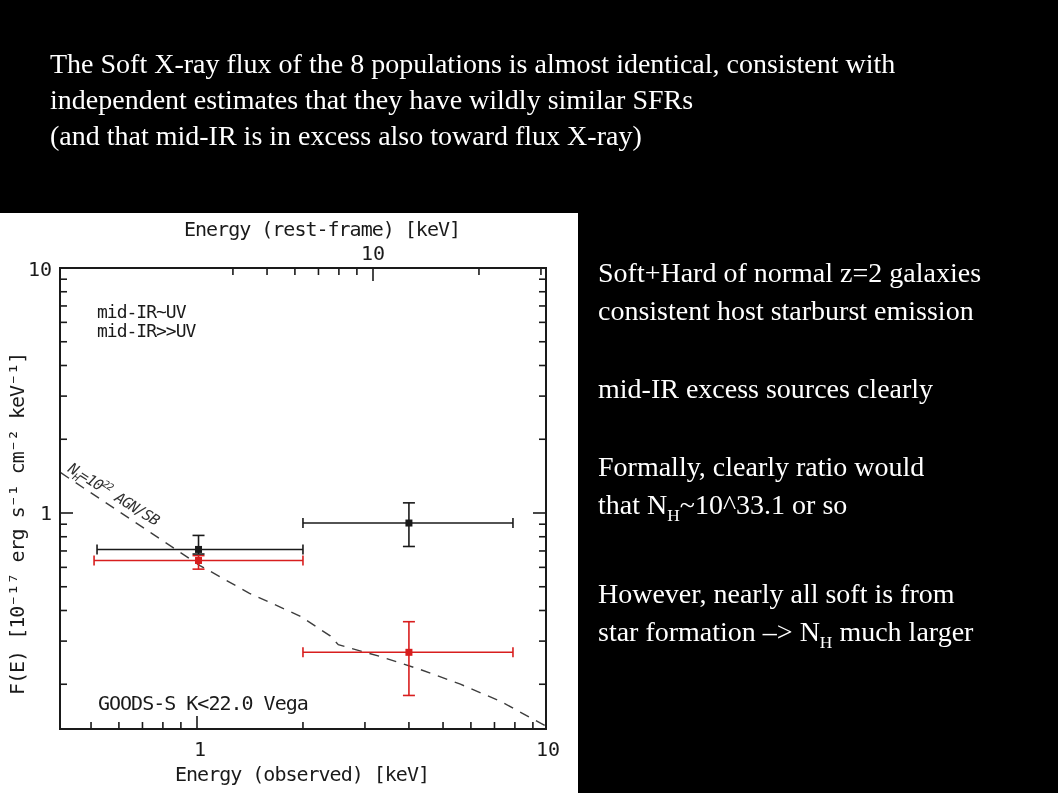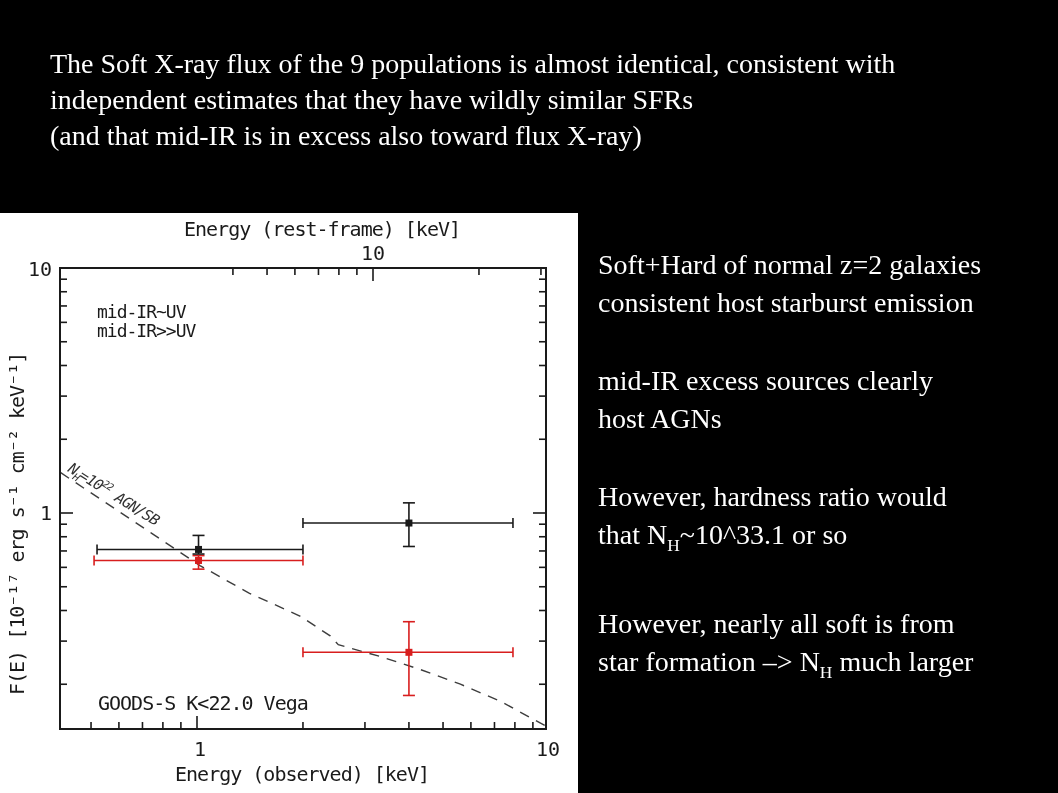--- a/index.html
+++ b/index.html
@@ -2,38 +2,38 @@
 <html><head>
 <meta charset="utf-8">
 <style>
   html,body{margin:0;padding:0;background:#000;}
   .slide{position:relative;width:1058px;height:793px;background:#000;overflow:hidden;
          font-family:"Liberation Serif", serif;}
   .top-text{position:absolute;left:50px;top:46px;width:980px;color:#fff;
             font-size:28px;line-height:36px;}
   .right-text{position:absolute;left:598px;top:246px;width:452px;color:#fff;
               font-size:28px;line-height:38px;}
-  .right-text p{margin:0 0 40px 0;}
+  .right-text p{margin:8px 0 40px 0;}
   .right-text sub{font-size:0.62em;}
   .plot-panel{position:absolute;left:0;top:213px;width:578px;height:680px;background:#fff;}
   svg text{font-family:"DejaVu Sans Mono", monospace;fill:#1a1a1a;}
   .axis-title{font-size:20px;letter-spacing:-1px;}
   .tick-label{font-size:20px;}
   .legend-red{font-size:18px;letter-spacing:-1px;}
   .legend-black{font-size:18px;letter-spacing:-1px;}
   .annot{font-size:20px;letter-spacing:-1px;}
   .nh{font-size:15px;letter-spacing:-1px;font-style:italic;fill:#333;}
 </style>
 </head>
 <body>
 
 <div class="slide">
 
   <div class="top-text">
-    <div>The Soft X-ray flux of the 9 populations is almost identical, consistent with</div>
+    <div>The Soft X-ray flux of the 8 populations is almost identical, consistent with</div>
     <div>independent estimates that they have wildly similar SFRs</div>
     <div>(and that mid-IR is in excess also toward flux X-ray)</div>
   </div>
 
   <div class="plot-panel">
     <svg id="plot-svg" width="578" height="580" viewBox="0 0 578 580">
       <g>
           <line x1="60" y1="471.2476510623246" x2="67" y2="471.2476510623246" stroke="#1a1a1a" stroke-width="1.6"></line>
           <line x1="546" y1="471.2476510623246" x2="539" y2="471.2476510623246" stroke="#1a1a1a" stroke-width="1.6"></line>
           <line x1="60" y1="428.10529259368275" x2="67" y2="428.10529259368275" stroke="#1a1a1a" stroke-width="1.6"></line>
@@ -146,24 +146,23 @@
     </svg>
   </div>
 
   <div class="right-text">
     <p>
       <span>Soft+Hard of normal z=2 galaxies</span><br>
       <span>consistent host starburst emission</span>
     </p>
     <p>
       <span>mid-IR excess sources clearly</span><br>
-      <span>host AGNs</span>
     </p>
     <p>
-      <span>However, hardness ratio would</span><br>
+      <span>Formally, clearly ratio would</span><br>
       <span>that N</span><sub>H</sub><span>~10^33.1 or so</span>
     </p>
     <p>
       <span>However, nearly all soft is from</span><br>
       <span>star formation –&gt; N</span><sub>H</sub><span> much larger</span>
     </p>
   </div>
 
 </div>
 

